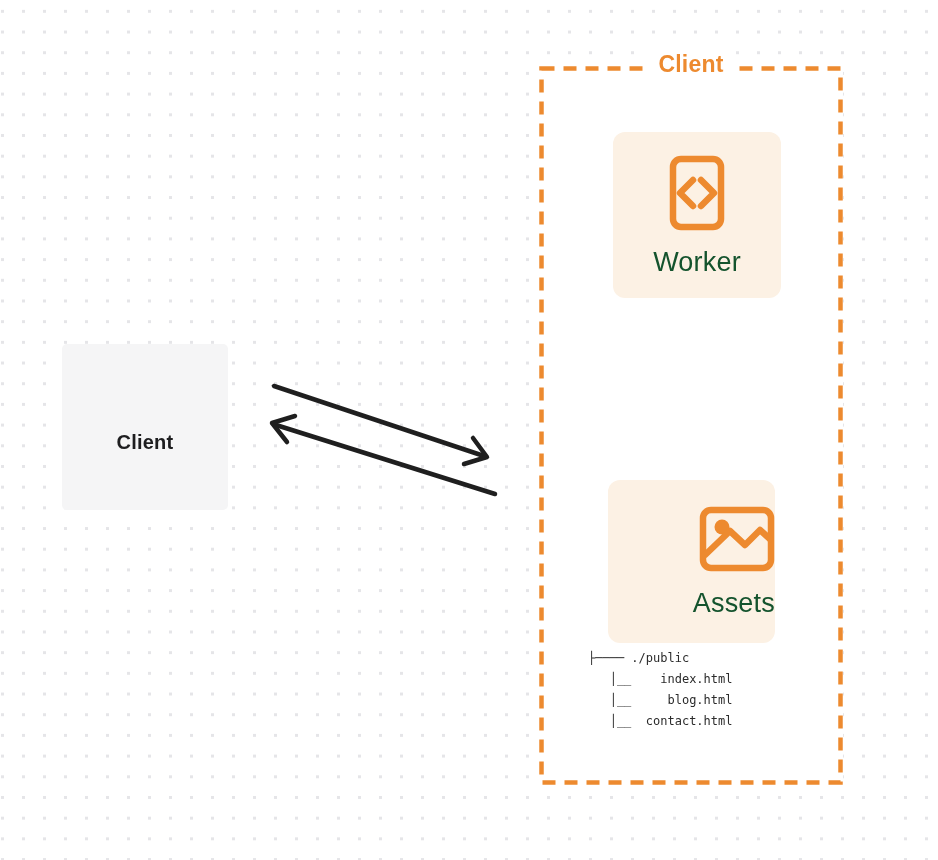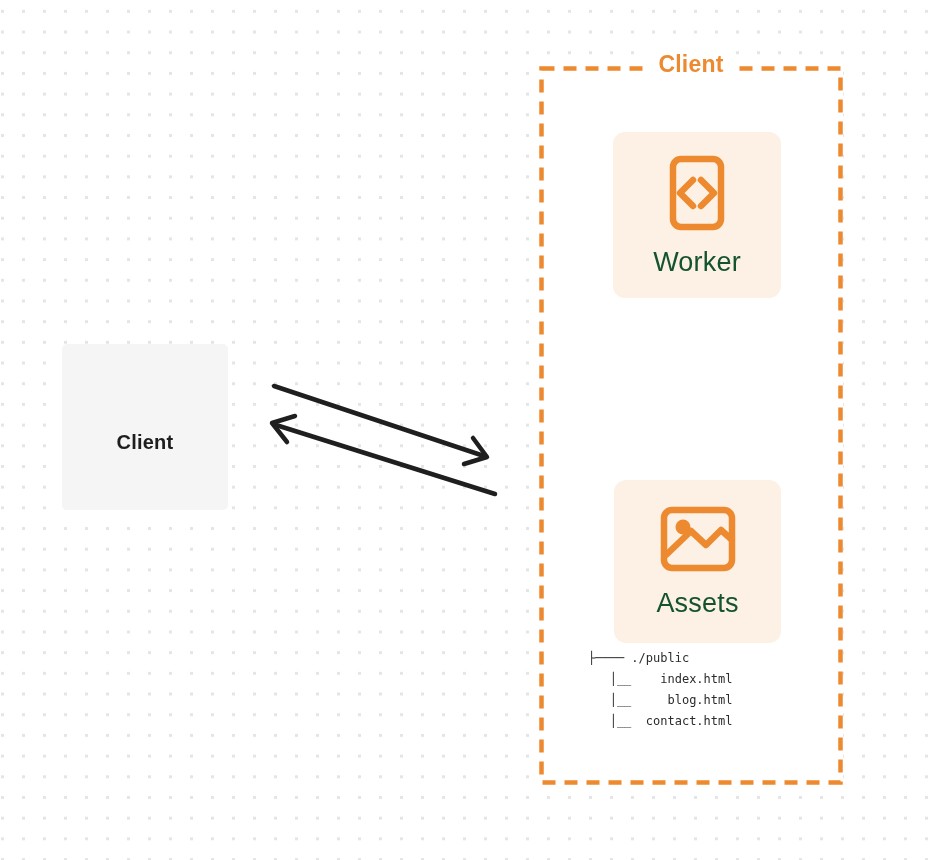--- a/index.html
+++ b/index.html
@@ -58,21 +58,21 @@
     white-space: nowrap;
   }
 
   .card {
     position: absolute;
     background: #fcf1e4; border-radius: 12px;
     display: flex; flex-direction: column; align-items: center; justify-content: center;
     gap: 18px;
   }
   .card.worker { left: 74px;  top: 66px;  width: 168px; height: 166px; }
-  .card.assets { left: 75px;  top: 414px; width: 167px; height: 163px; }
+  .card.assets { left: 69px;  top: 414px; width: 167px; height: 163px; align-items: flex-end; }
   .card .card-label {
     font-size: 27px; font-weight: normal; color: #14532d; letter-spacing: 0.2px;
     line-height: 1;
   }
 
   .file-tree {
     position: absolute; left: 49px; top: 582px;
     margin: 0;
     font-family: "DejaVu Sans Mono", monospace;
     font-size: 12px; line-height: 21px; color: #2b2b2b;

